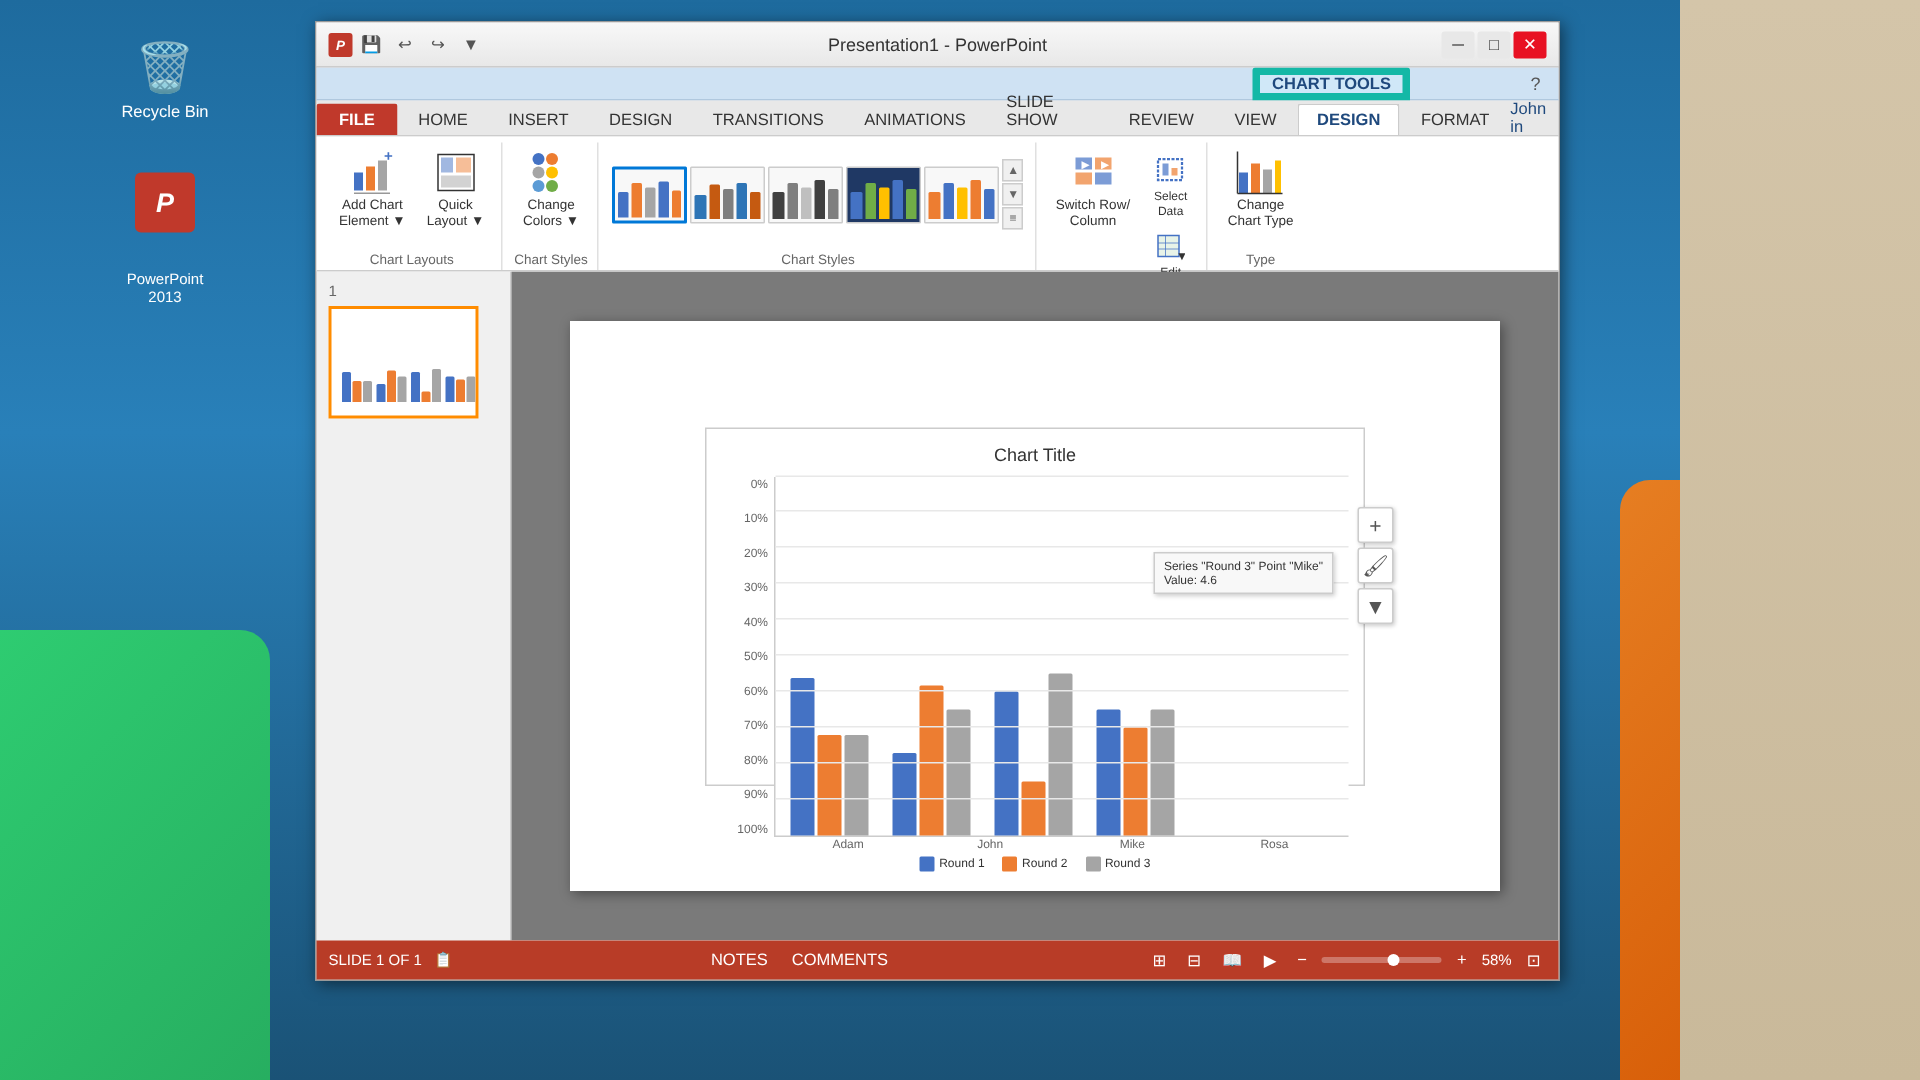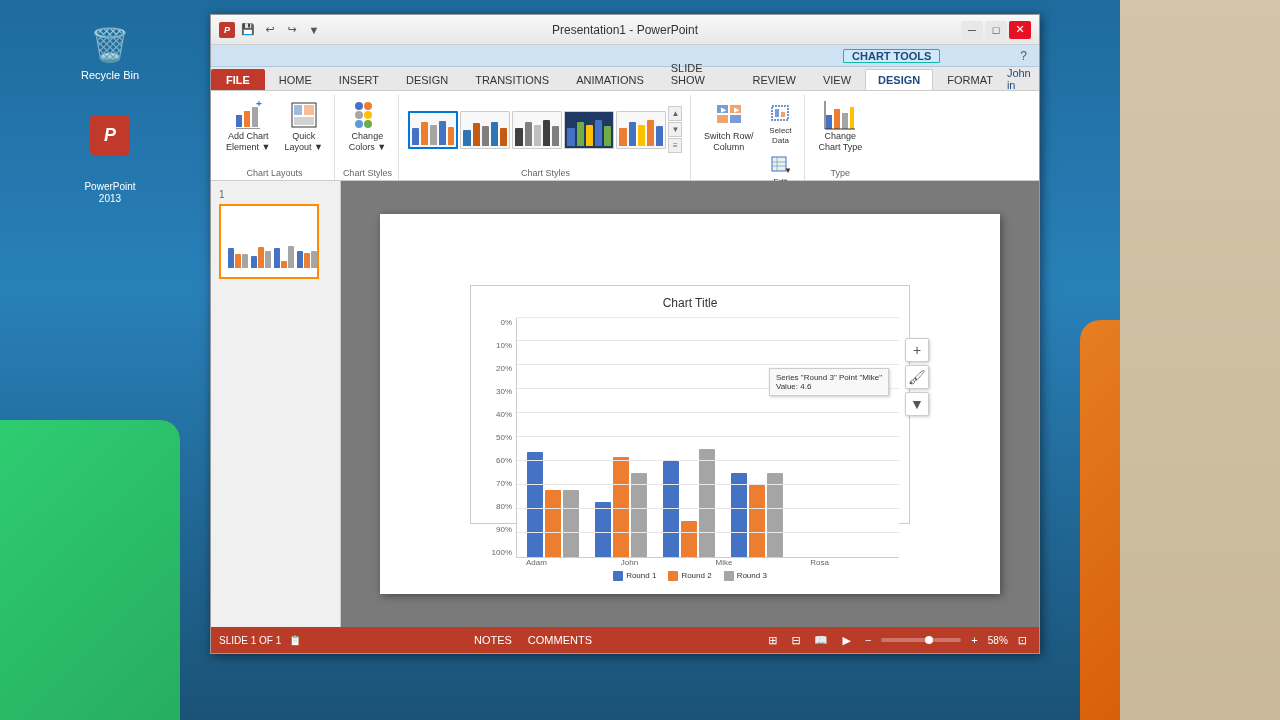--- a/index.html
+++ b/index.html
@@ -180,21 +180,21 @@
       padding-right: 8px;
       border-bottom: 1px solid #b0c8de;
     }
     .chart-tools-label {
       font-size: 11px;
       font-weight: bold;
       color: #1f497d;
       margin-right: 80px;
       background: #d0e8f8;
       padding: 0 8px;
-      border: 1px solid #14b8a6;
+      border: 5px solid #14b8a6;
       border-radius: 2px 2px 0 0;
     }
     .help-btn {
       font-size: 12px;
       color: #555;
       margin-right: 4px;
       cursor: pointer;
     }
 
     
@@ -466,20 +466,21 @@
     .x-labels {
       display: flex;
       padding: 0 10px;
       gap: 16px;
       margin-left: 35px;
     }
     .x-label {
       font-size: 8px;
       color: #666;
       flex: 1;
+      text-align: center;
     }
 
     
     .legend {
       display: flex;
       justify-content: center;
       gap: 12px;
       margin-top: 4px;
       font-size: 8px;
       color: #333;

